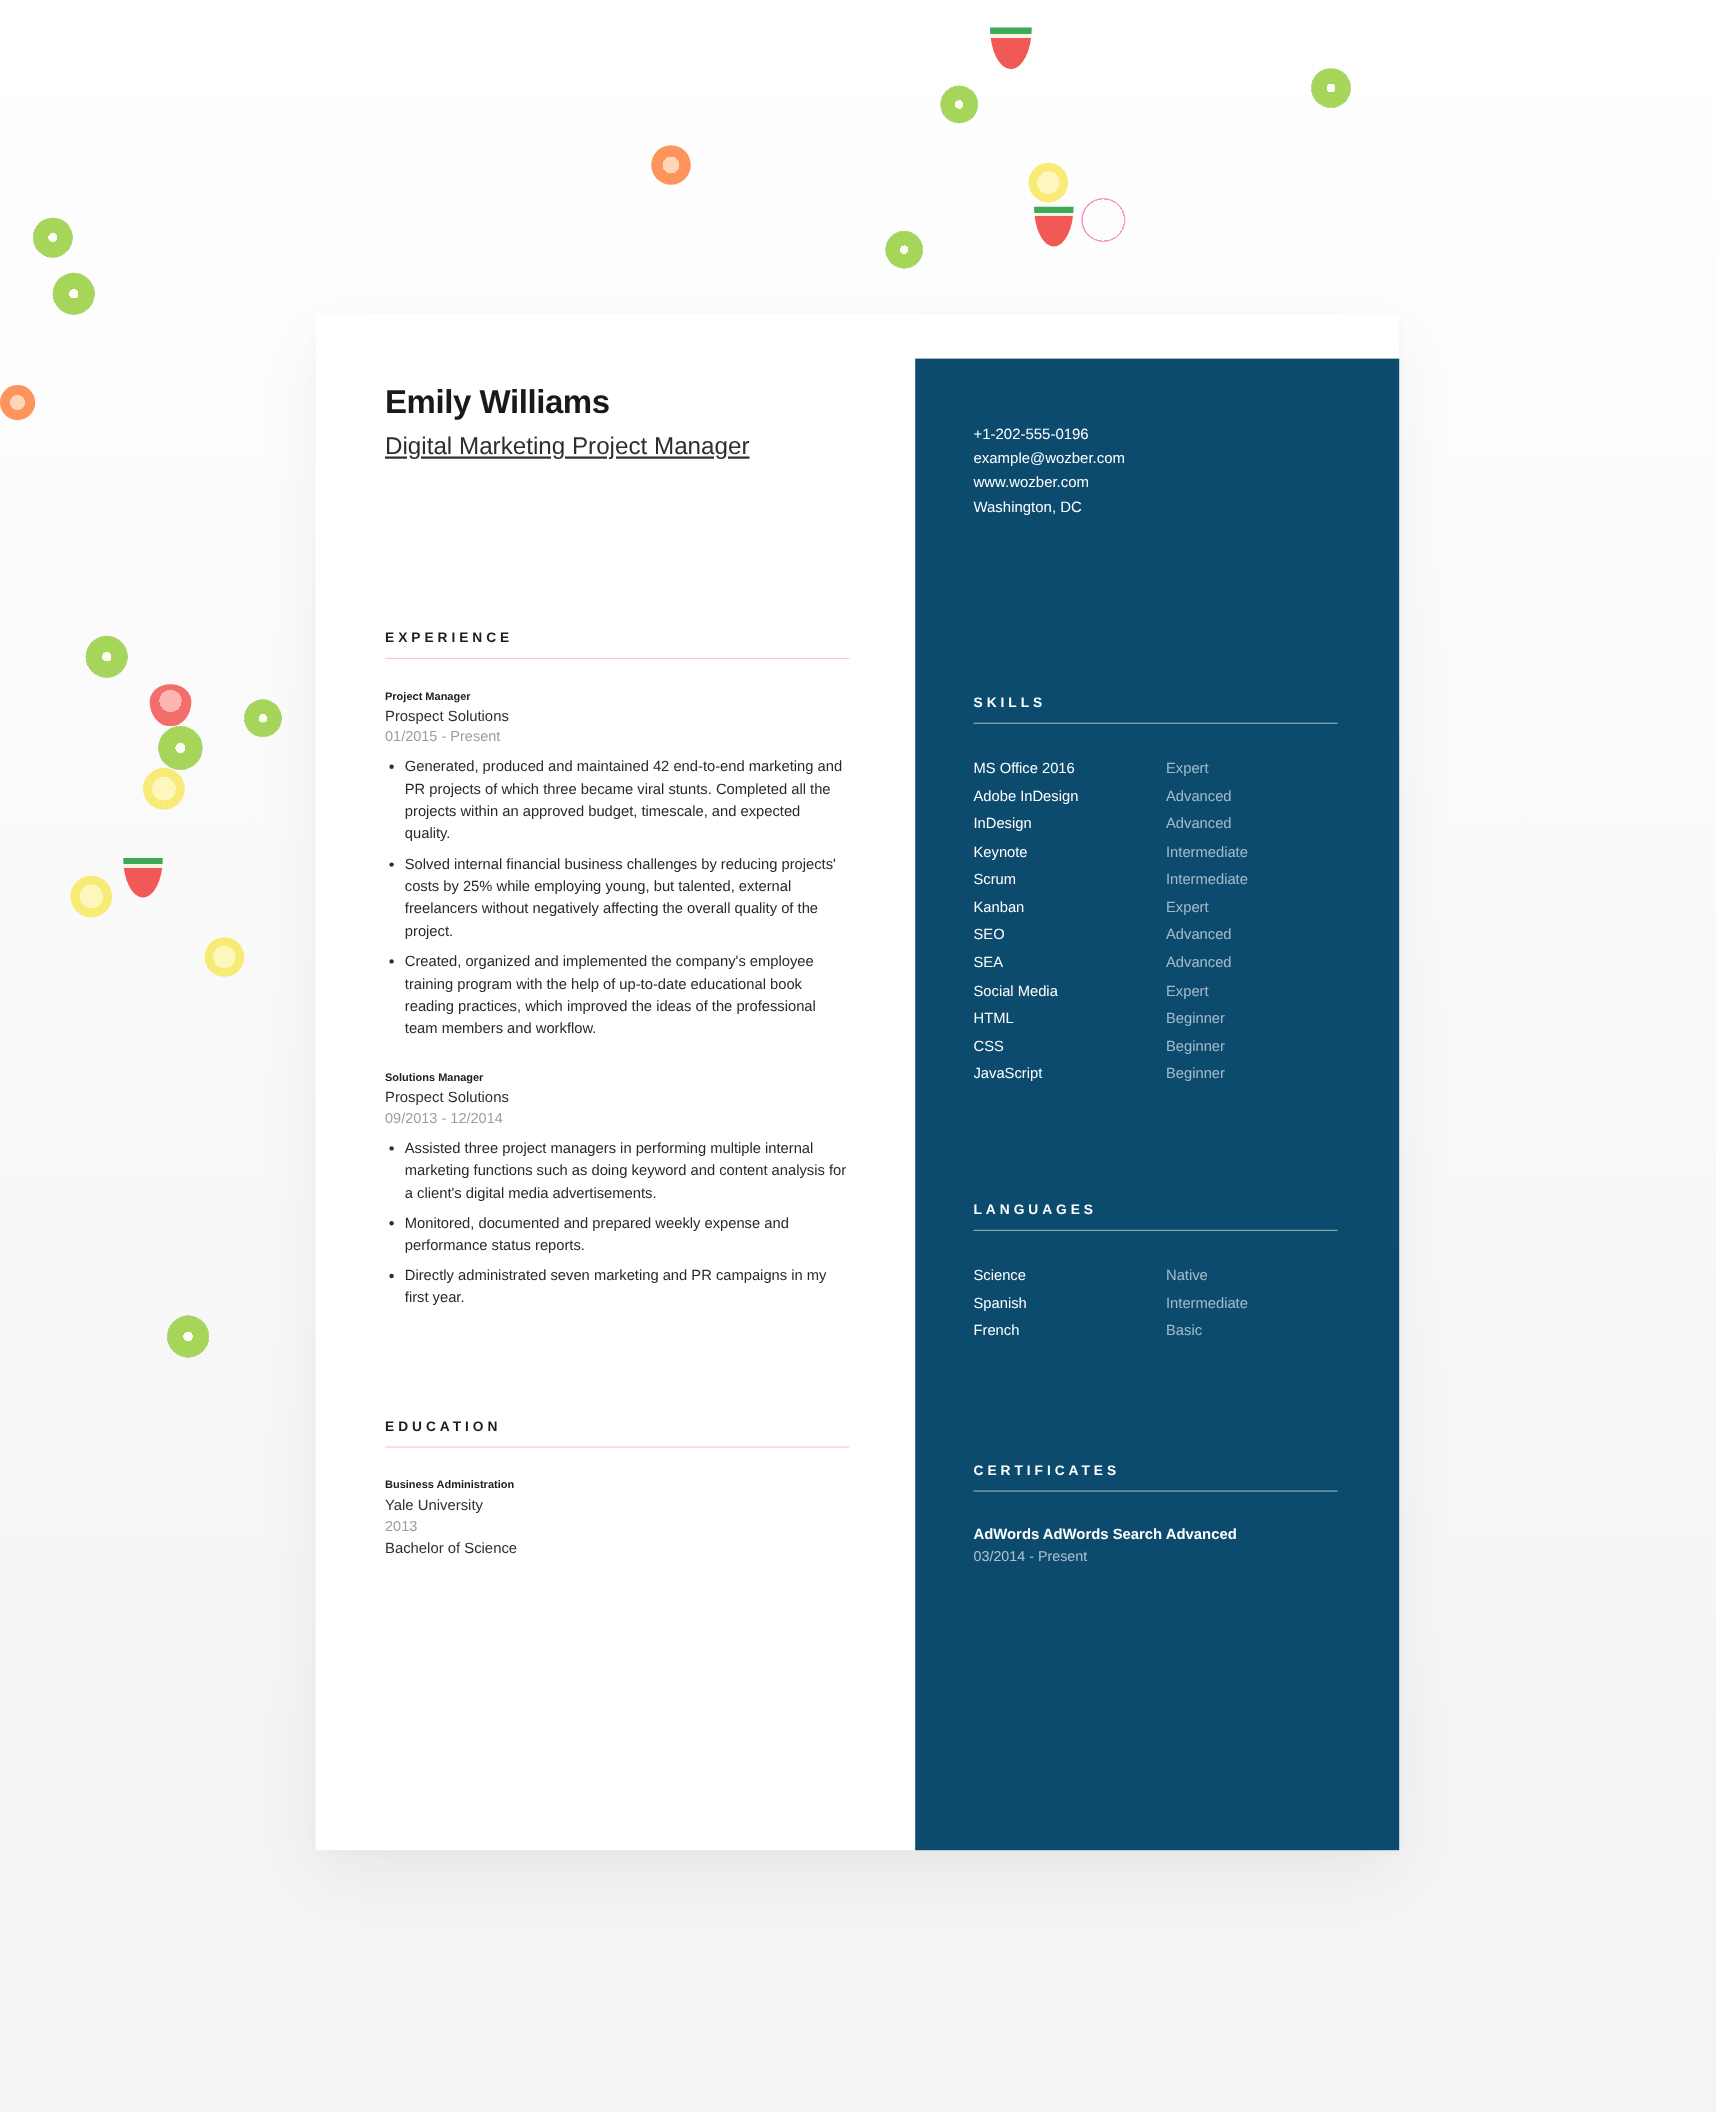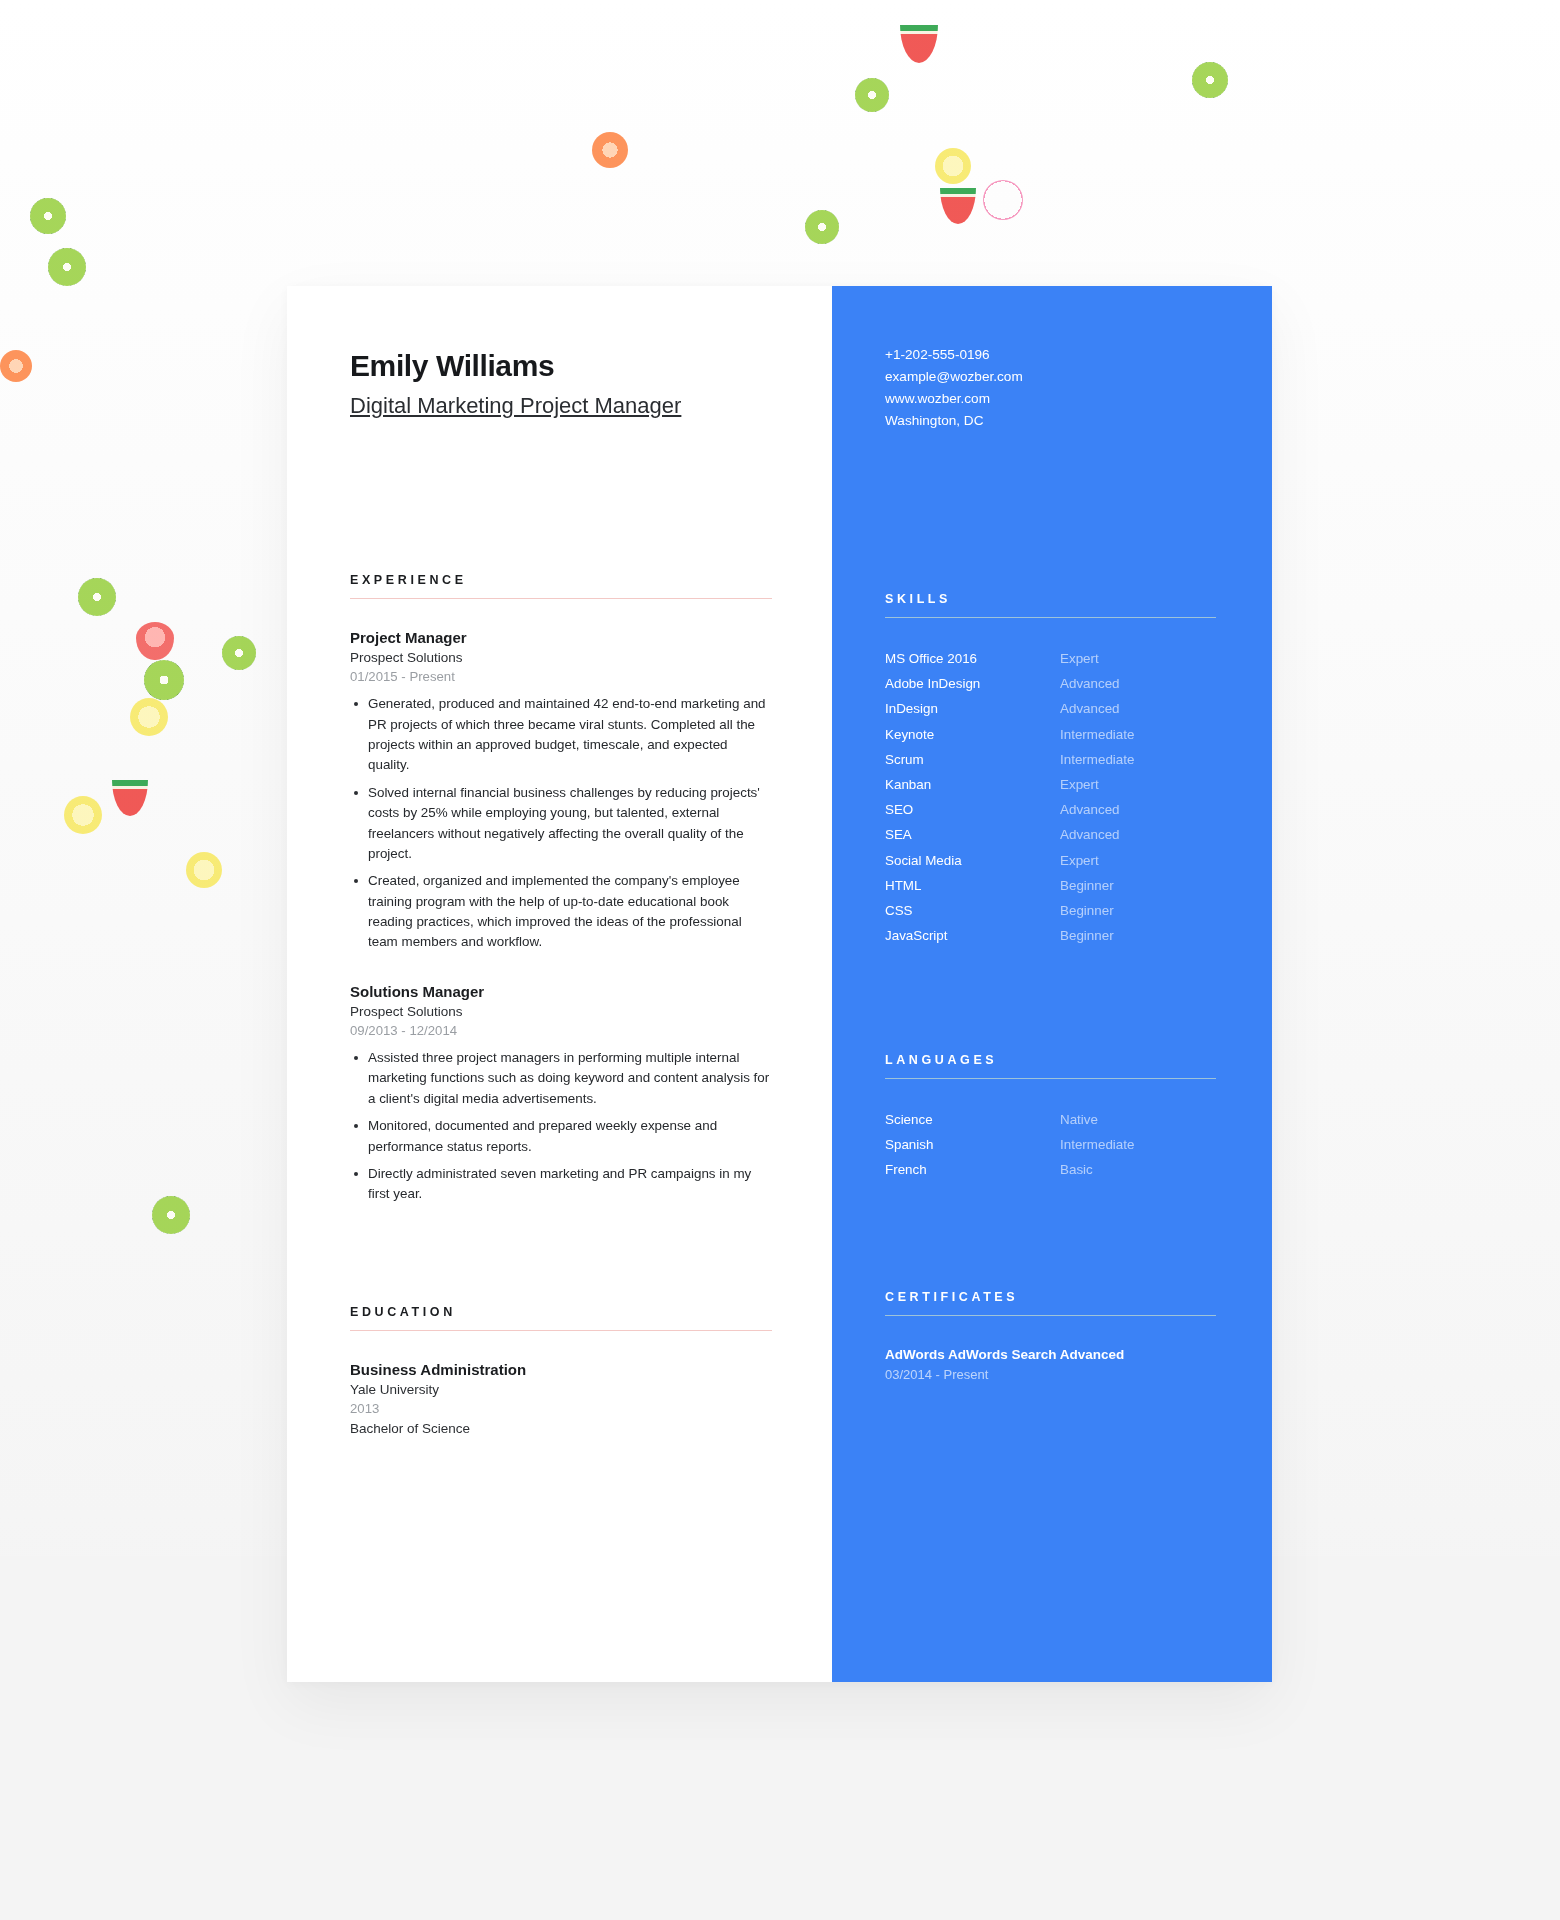--- a/index.html
+++ b/index.html
@@ -95,21 +95,21 @@
     color: #1b1d20;
     padding-bottom: 11px;
   }
   .rule-light { height: 1px; background: #f3c9c6; }
 
   .exp-wrap { margin-top: 154px; }
   .edu-wrap { margin-top: 100px; }
 
   .entry { margin-top: 28px; }
   .entry-title {
-    font-size: 15px;
+    font-size: 10px;
     font-weight: bold;
     color: #1b1d20;
     line-height: 1.42;
   }
   .entry-org {
     font-size: 13.5px;
     color: #2c2f33;
     line-height: 1.42;
   }
   .entry-date {
@@ -143,23 +143,24 @@
     top: 8px;
     width: 4px;
     height: 4px;
     border-radius: 50%;
     background: #2b2e32;
   }
 
   
   .col-right {
     width: 440px;
-    background: #3b82f6;
+    background: #0c4a6e;
     padding: 58px 56px 16px 53px;
     color: #ffffff;
+    margin-top: 40px;
   }
   .contact-line {
     font-size: 13.6px;
     line-height: 1.62;
     color: #ffffff;
   }
   .sec-head-green {
     font-size: 12.5px;
     letter-spacing: 3.6px;
     font-weight: bold;

